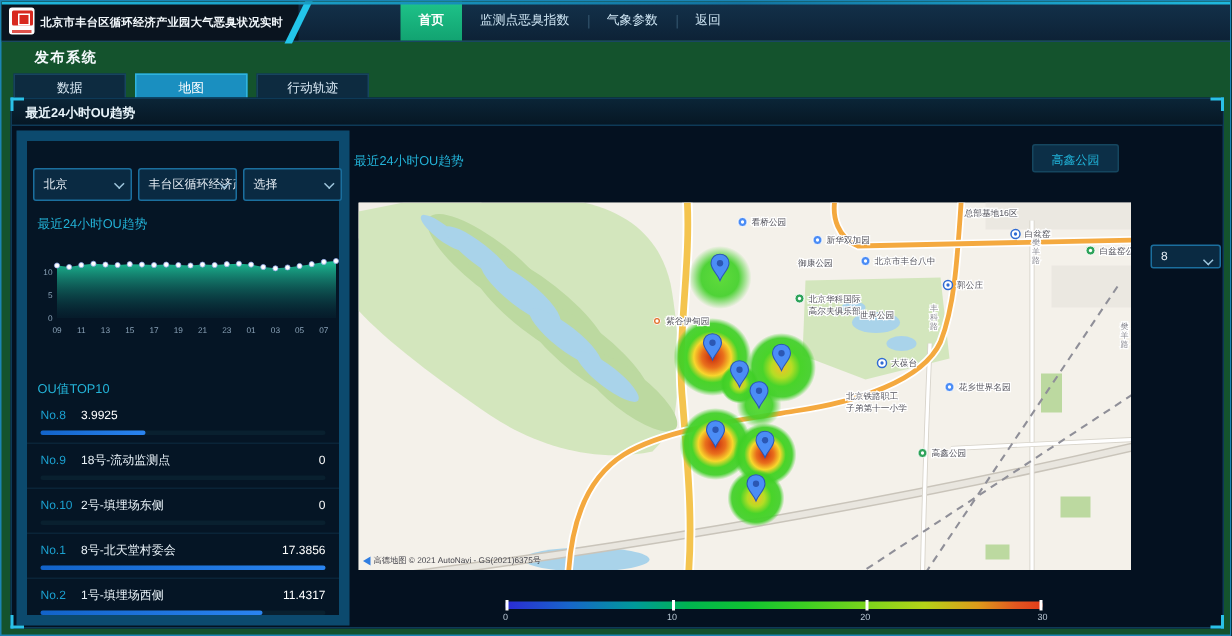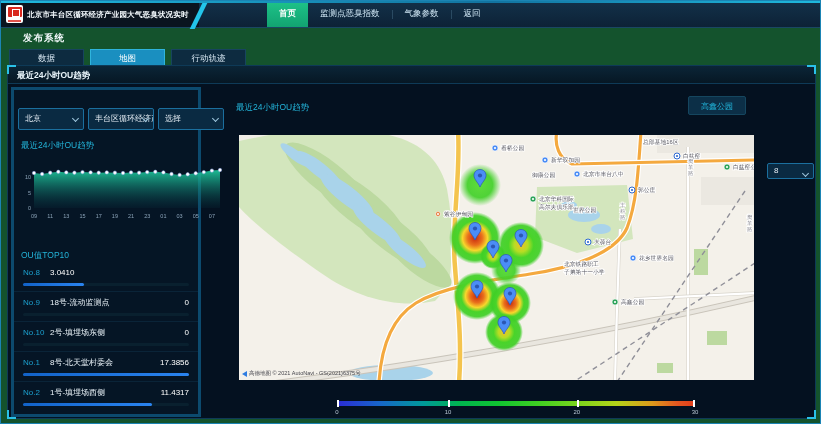--- a/index.html
+++ b/index.html
@@ -38,21 +38,21 @@
   .panel-head{position:absolute;left:0;top:0;width:100%;height:18px;
               background:linear-gradient(180deg,#0b2537,#061724);border-bottom:1px solid #0e3a57;box-sizing:border-box;}
   .panel-title{display:block;padding-left:9px;line-height:18px;font-size:8.5px;color:#e8f4fa;font-weight:bold;}
   .corner{position:absolute;width:7px;height:7px;border:0 solid #2ac1e8;z-index:5;}
   .c-tl{left:-1px;top:-1px;border-left-width:2px;border-top-width:2px;}
   .c-tr{right:-1px;top:-1px;border-right-width:2px;border-top-width:2px;}
   .c-bl{left:-1px;bottom:-1px;border-left-width:2px;border-bottom-width:2px;}
   .c-br{right:-1px;bottom:-1px;border-right-width:2px;border-bottom-width:2px;}
 
   
-  .left-col{position:absolute;left:3px;top:21px;width:190px;height:330px;border:3px solid #0c4a6e;
+  .left-col{position:absolute;left:3px;top:21px;width:222px;height:330px;border:7px solid #0c4a6e;
             background:#051525;box-sizing:border-box;}
   .filters{position:absolute;left:4px;top:18px;display:flex;gap:4px;}
   .select{position:relative;width:66px;height:22px;background:#0a2a42;border:1px solid #1b6f9e;border-radius:2px;
           box-sizing:border-box;color:#e6eef5;font-size:8px;line-height:20px;padding:0 13px 0 6px;
           overflow:hidden;white-space:nowrap;cursor:pointer;}
   .chev{position:absolute;right:5px;top:7px;width:4px;height:4px;border-right:1px solid #9fc6dd;
         border-bottom:1px solid #9fc6dd;transform:rotate(45deg);}
   .sec-title{position:absolute;left:7px;font-size:8.5px;color:#23b3d8;}
   .t1{top:50px;} .t2{top:160px;}
   #trend-svg{position:absolute;left:2px;top:62px;width:212px;height:74px;}
@@ -194,21 +194,21 @@
           <text x="161.6" y="66" text-anchor="middle" class="ax">03</text>
           <text x="177.7" y="66" text-anchor="middle" class="ax">05</text>
           <text x="193.9" y="66" text-anchor="middle" class="ax">07</text>
         </svg>
 
       <div class="sec-title t2">OU值TOP10</div>
       <div class="top-list">
         <div class="top-row">
           <div class="top-line">
             <span class="rank">No.8</span>
-            <span class="tval">3.0410</span>
+            <span class="tval">3.9925</span>
           </div>
           <div class="bar">
               <div class="bar-fill" style="width: 37%;"></div>
             </div>
         </div>
         <div class="top-row">
           <div class="top-line">
             <span class="rank">No.9</span>
             <span class="tname">18号-流动监测点</span>
             <span class="tval">0</span>

